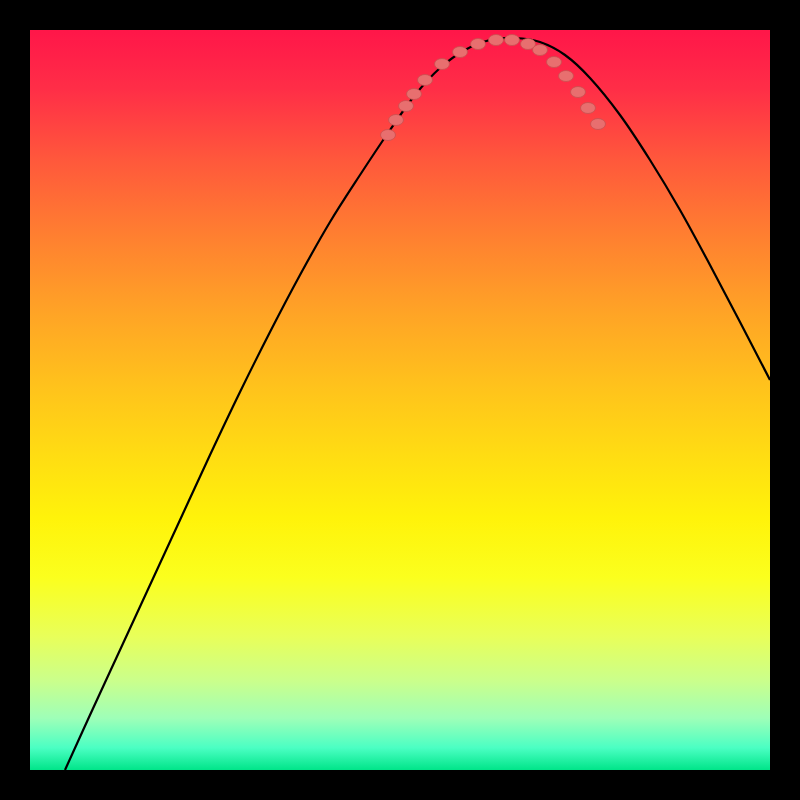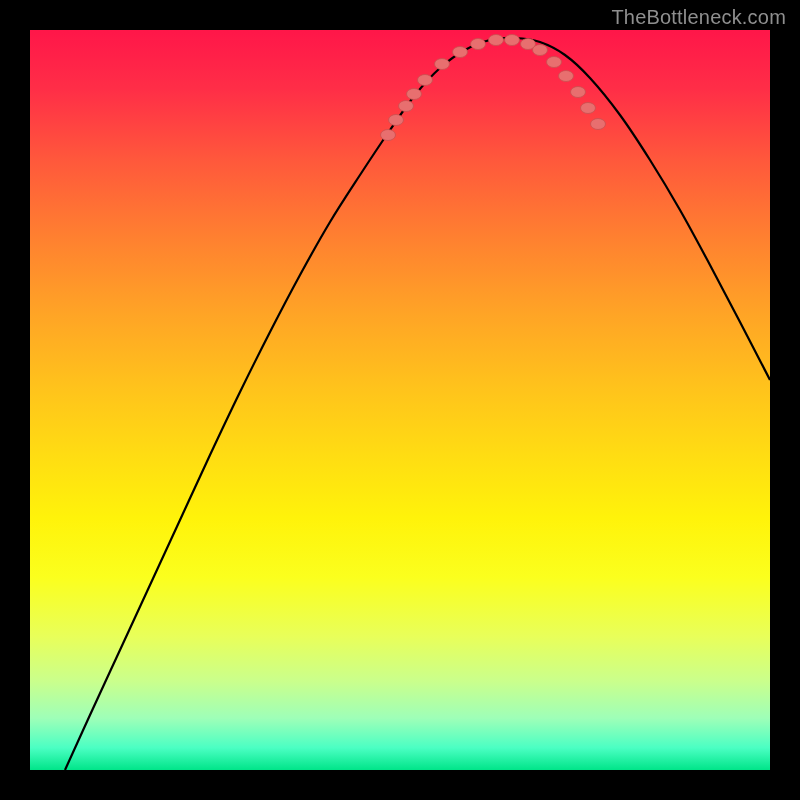--- a/index.html
+++ b/index.html
@@ -85,14 +85,13 @@
           <ellipse cx="510" cy="20" rx="7.5" ry="5.5" fill="#e86f6f" stroke="#c94f4f" stroke-width="0.8"></ellipse>
           <ellipse cx="524" cy="32" rx="7.5" ry="5.5" fill="#e86f6f" stroke="#c94f4f" stroke-width="0.8"></ellipse>
           <ellipse cx="536" cy="46" rx="7.5" ry="5.5" fill="#e86f6f" stroke="#c94f4f" stroke-width="0.8"></ellipse>
           <ellipse cx="548" cy="62" rx="7.5" ry="5.5" fill="#e86f6f" stroke="#c94f4f" stroke-width="0.8"></ellipse>
           <ellipse cx="558" cy="78" rx="7.5" ry="5.5" fill="#e86f6f" stroke="#c94f4f" stroke-width="0.8"></ellipse>
           <ellipse cx="568" cy="94" rx="7.5" ry="5.5" fill="#e86f6f" stroke="#c94f4f" stroke-width="0.8"></ellipse>
         </g>
     </svg>
   </div>
 
-  <div class="attribution">TheBottleneck.com</div>
 </div>
 
 </body></html>

